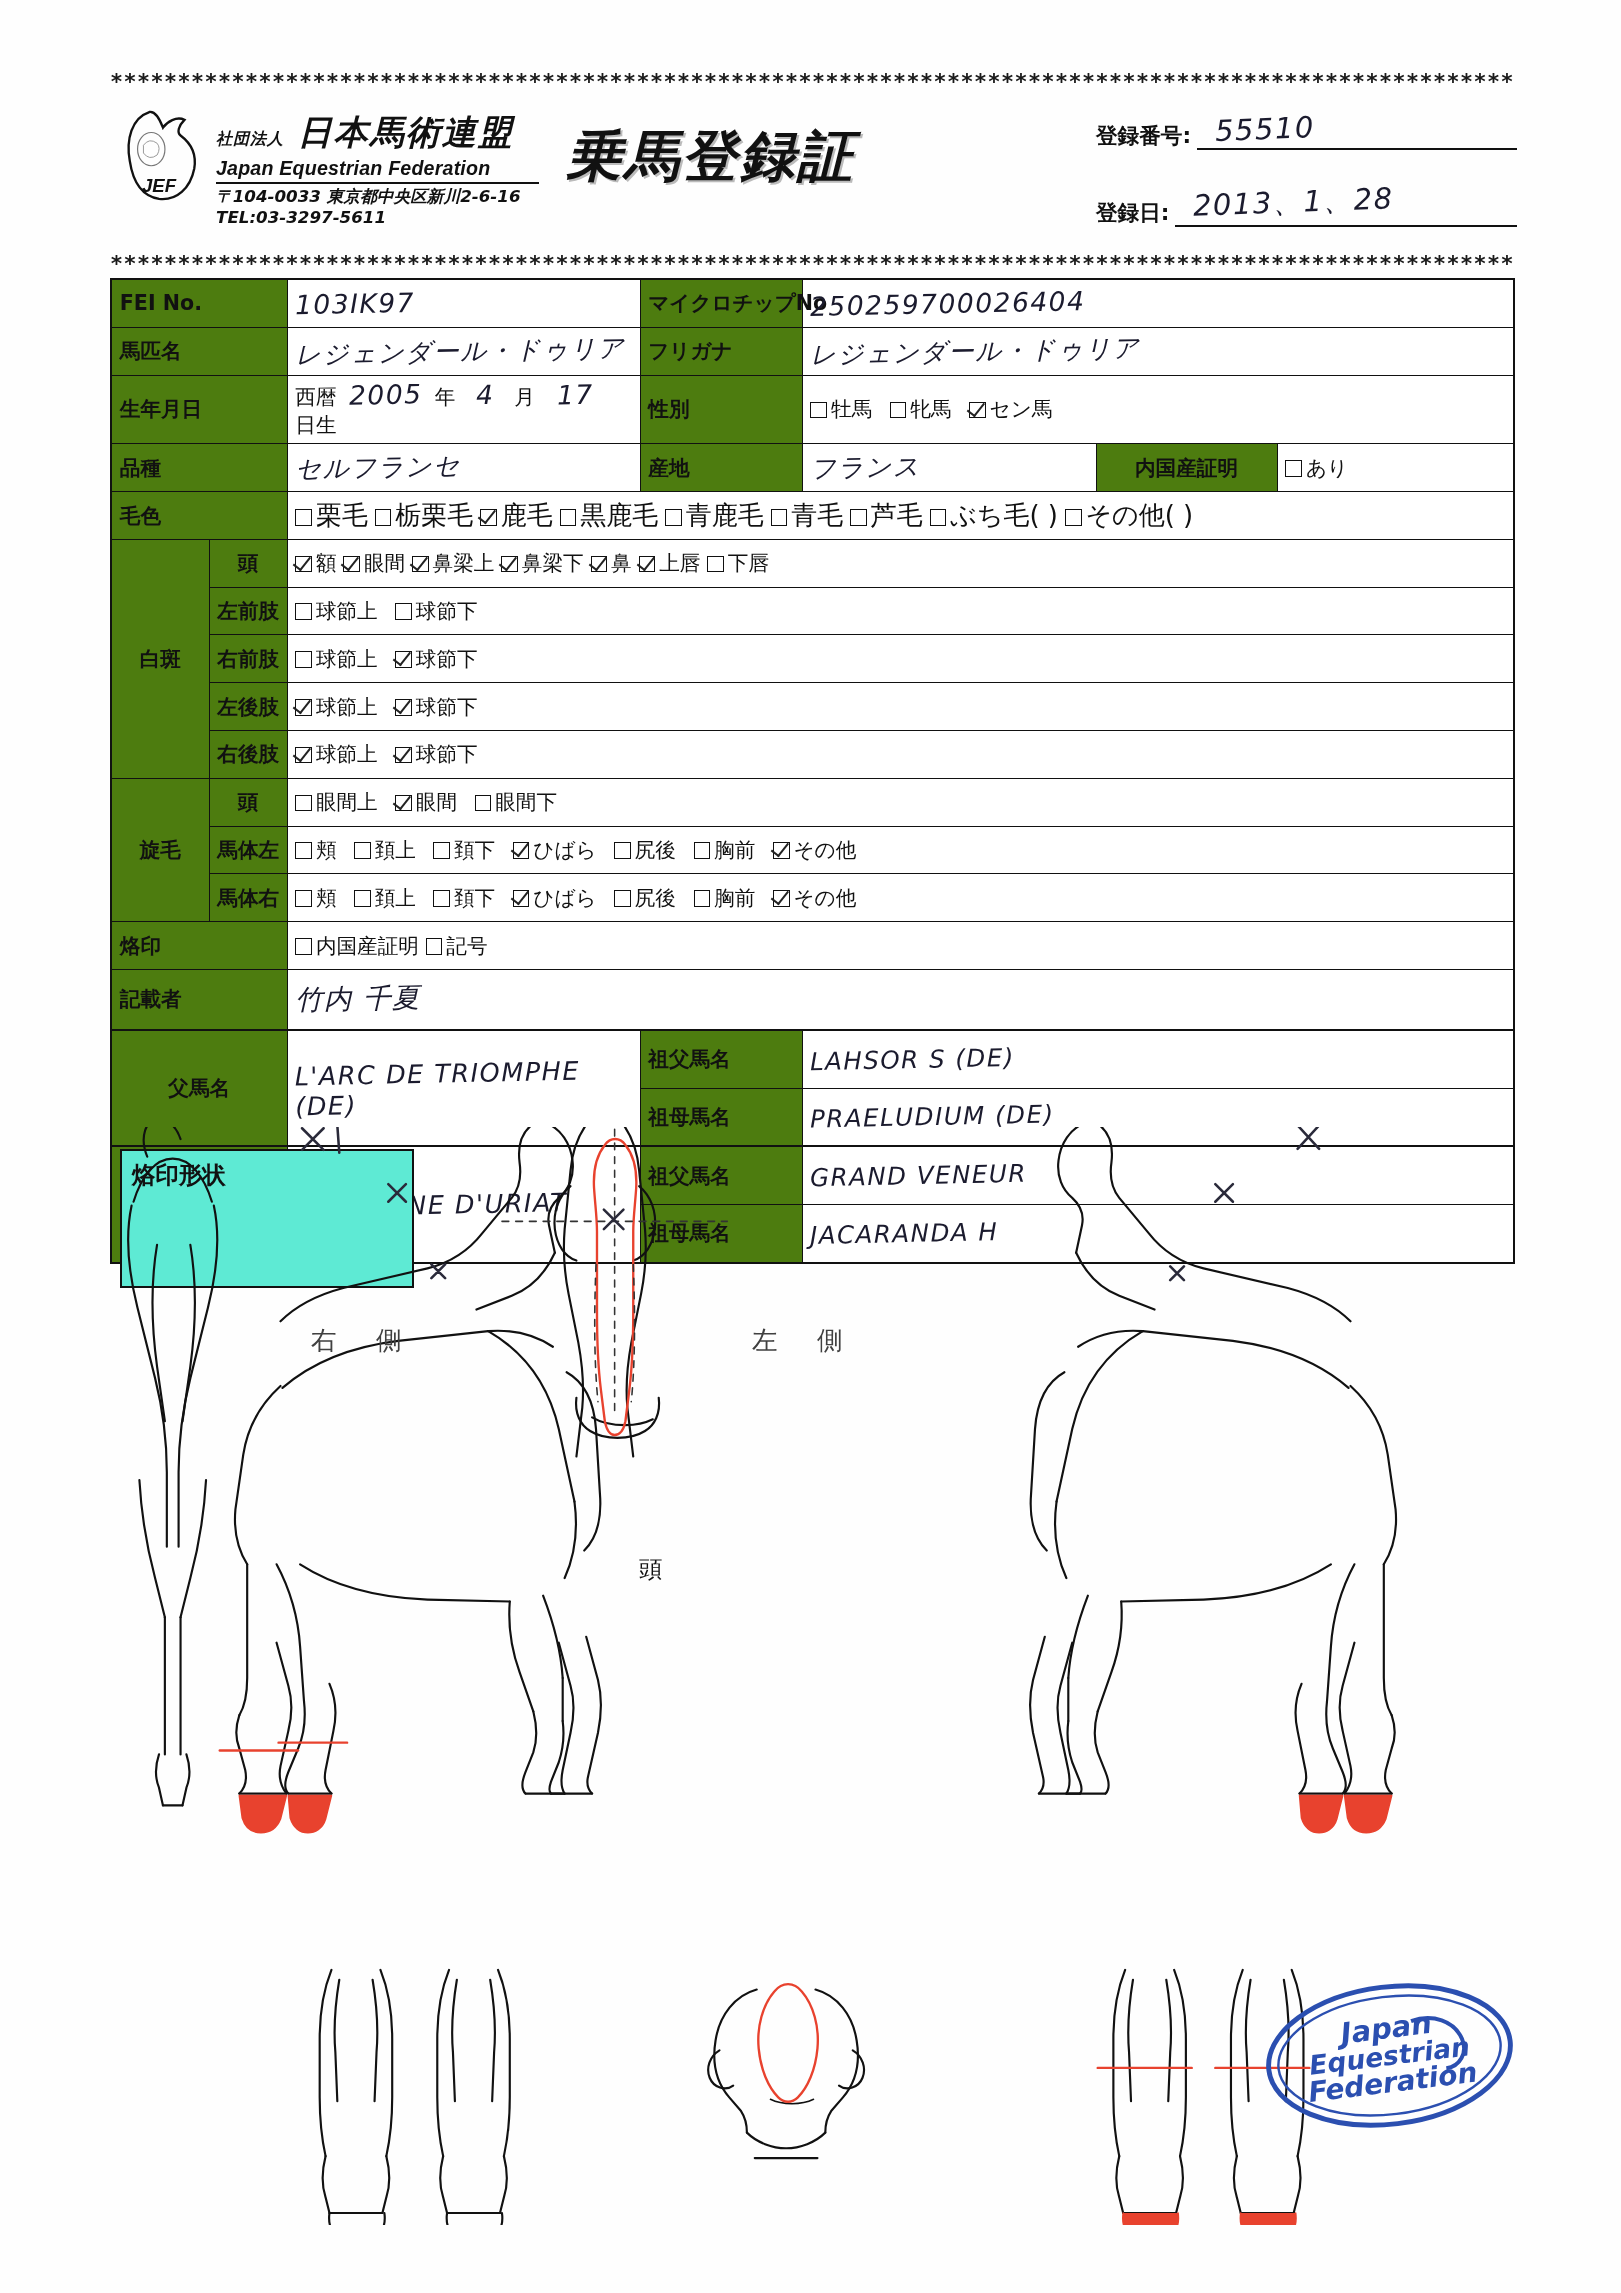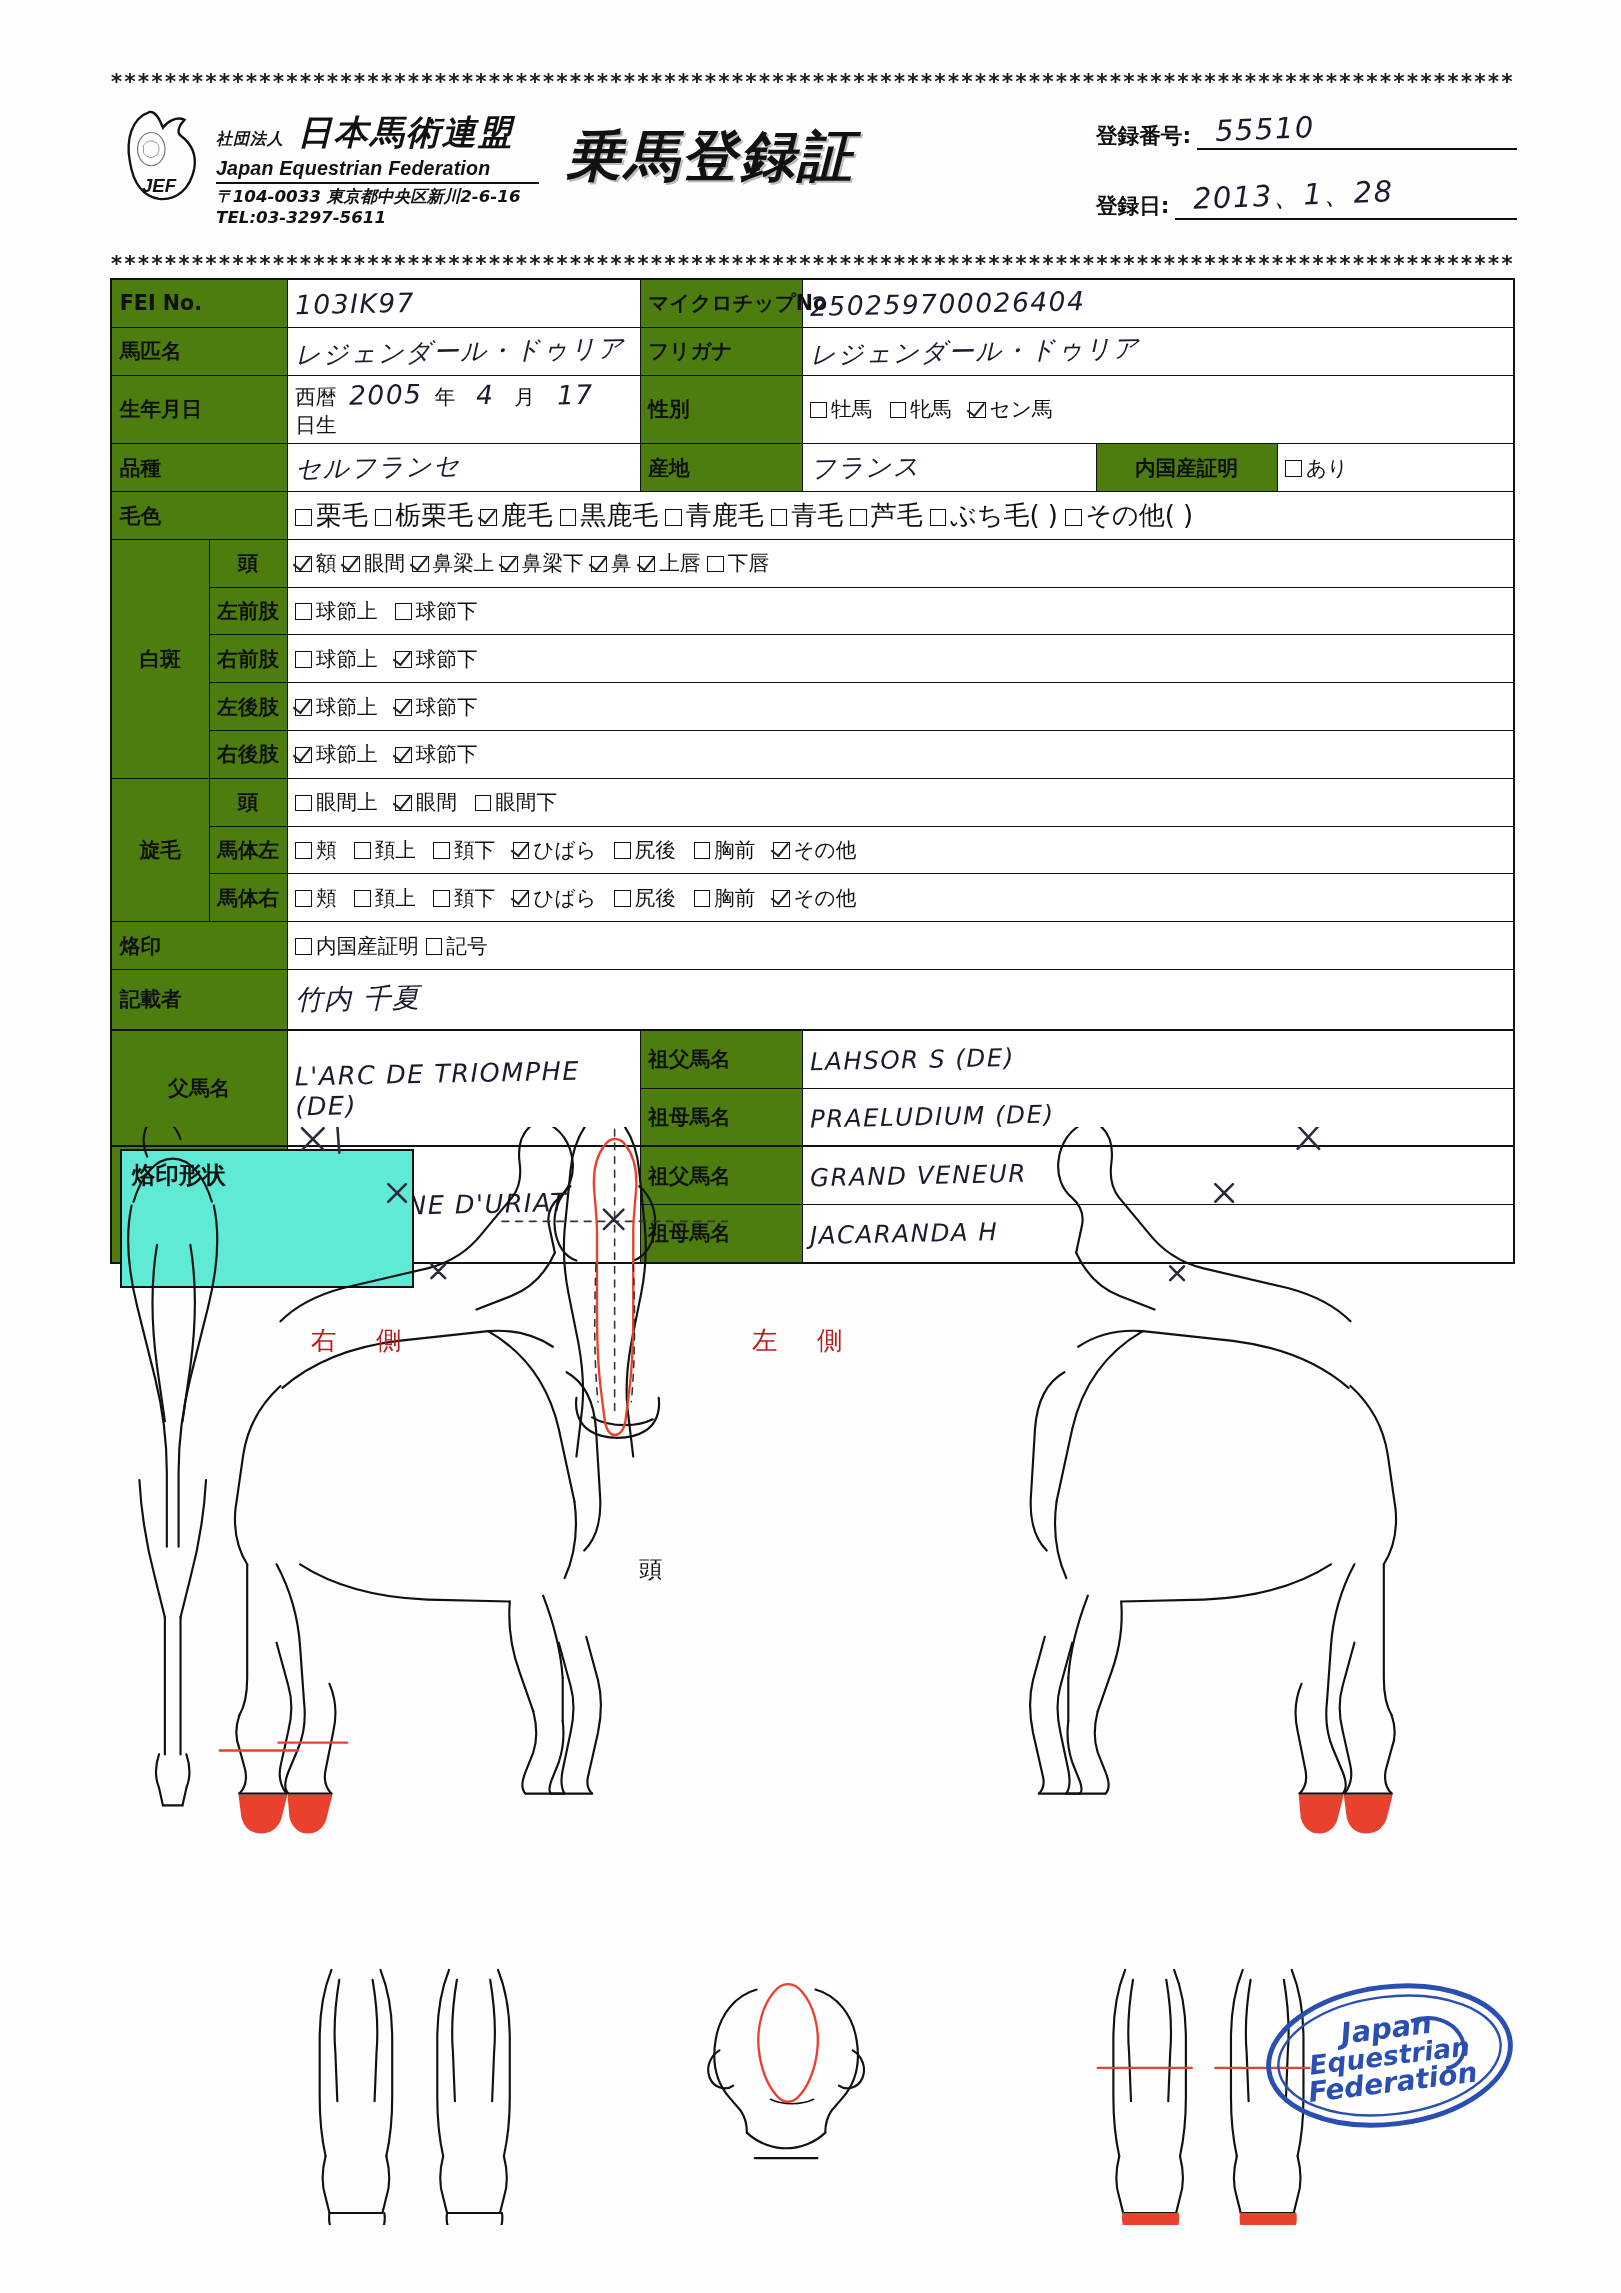--- a/index.html
+++ b/index.html
@@ -108,21 +108,21 @@
   }
   .reg-block {
     position: absolute;
     right: 0px;
     top: 5.9px;
     width: 421px;
   }
   .reg-row {
     display: flex;
     align-items: flex-end;
-    margin-bottom: 26px;
+    margin-bottom: 33px;
   }
   .reg-label {
     font-size: 21.6px;
     font-weight: 600;
     white-space: nowrap;
     padding-right: 5.9px;
   }
   .reg-value {
     flex: 1;
     border-bottom: 2px solid #111;
@@ -220,21 +220,21 @@
     left: 110px;
     top: 1127px;
     width: 1411px;
     height: 1098px;
   }
   .diagram svg { display: block; }
   .dlabel {
     position: absolute;
     font-size: 25.5px;
     letter-spacing: 15.7px;
-    color: #b91c1c;
+    color: #404040;
     white-space: nowrap;
   }
   .dsmall {
     position: absolute;
     font-size: 23.5px;
     letter-spacing: 2px;
     color: #111;
     white-space: nowrap;
   }
 

